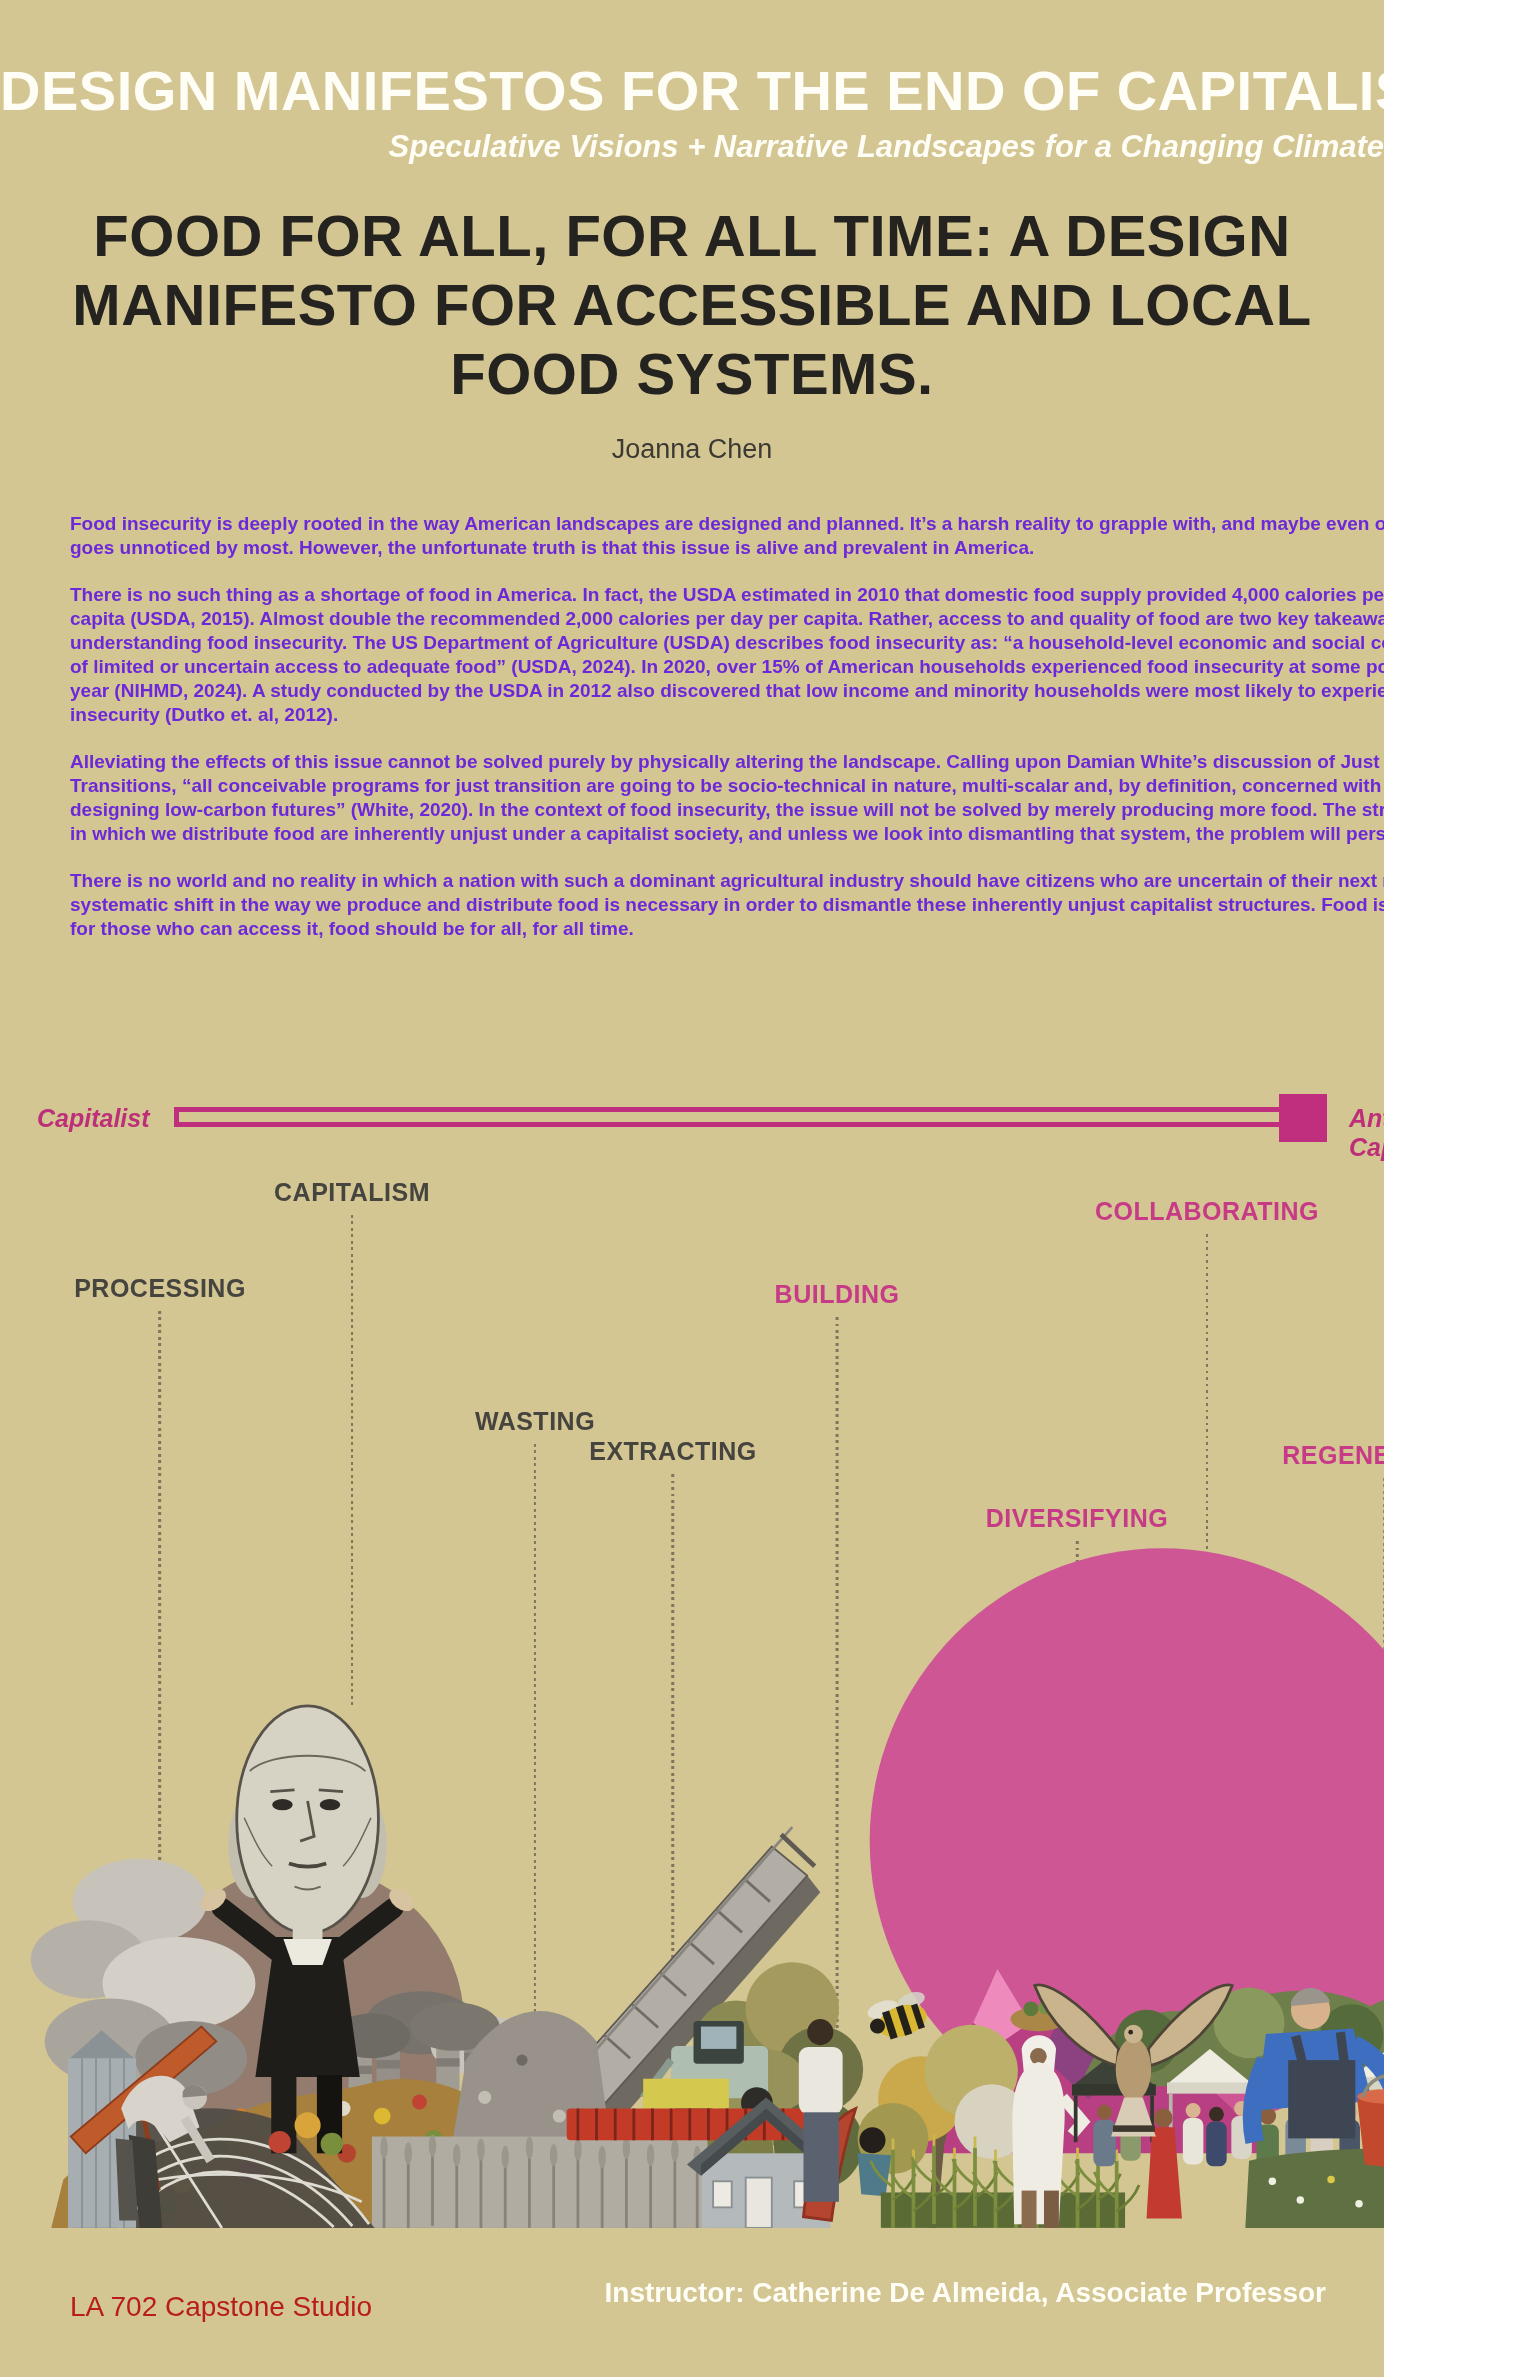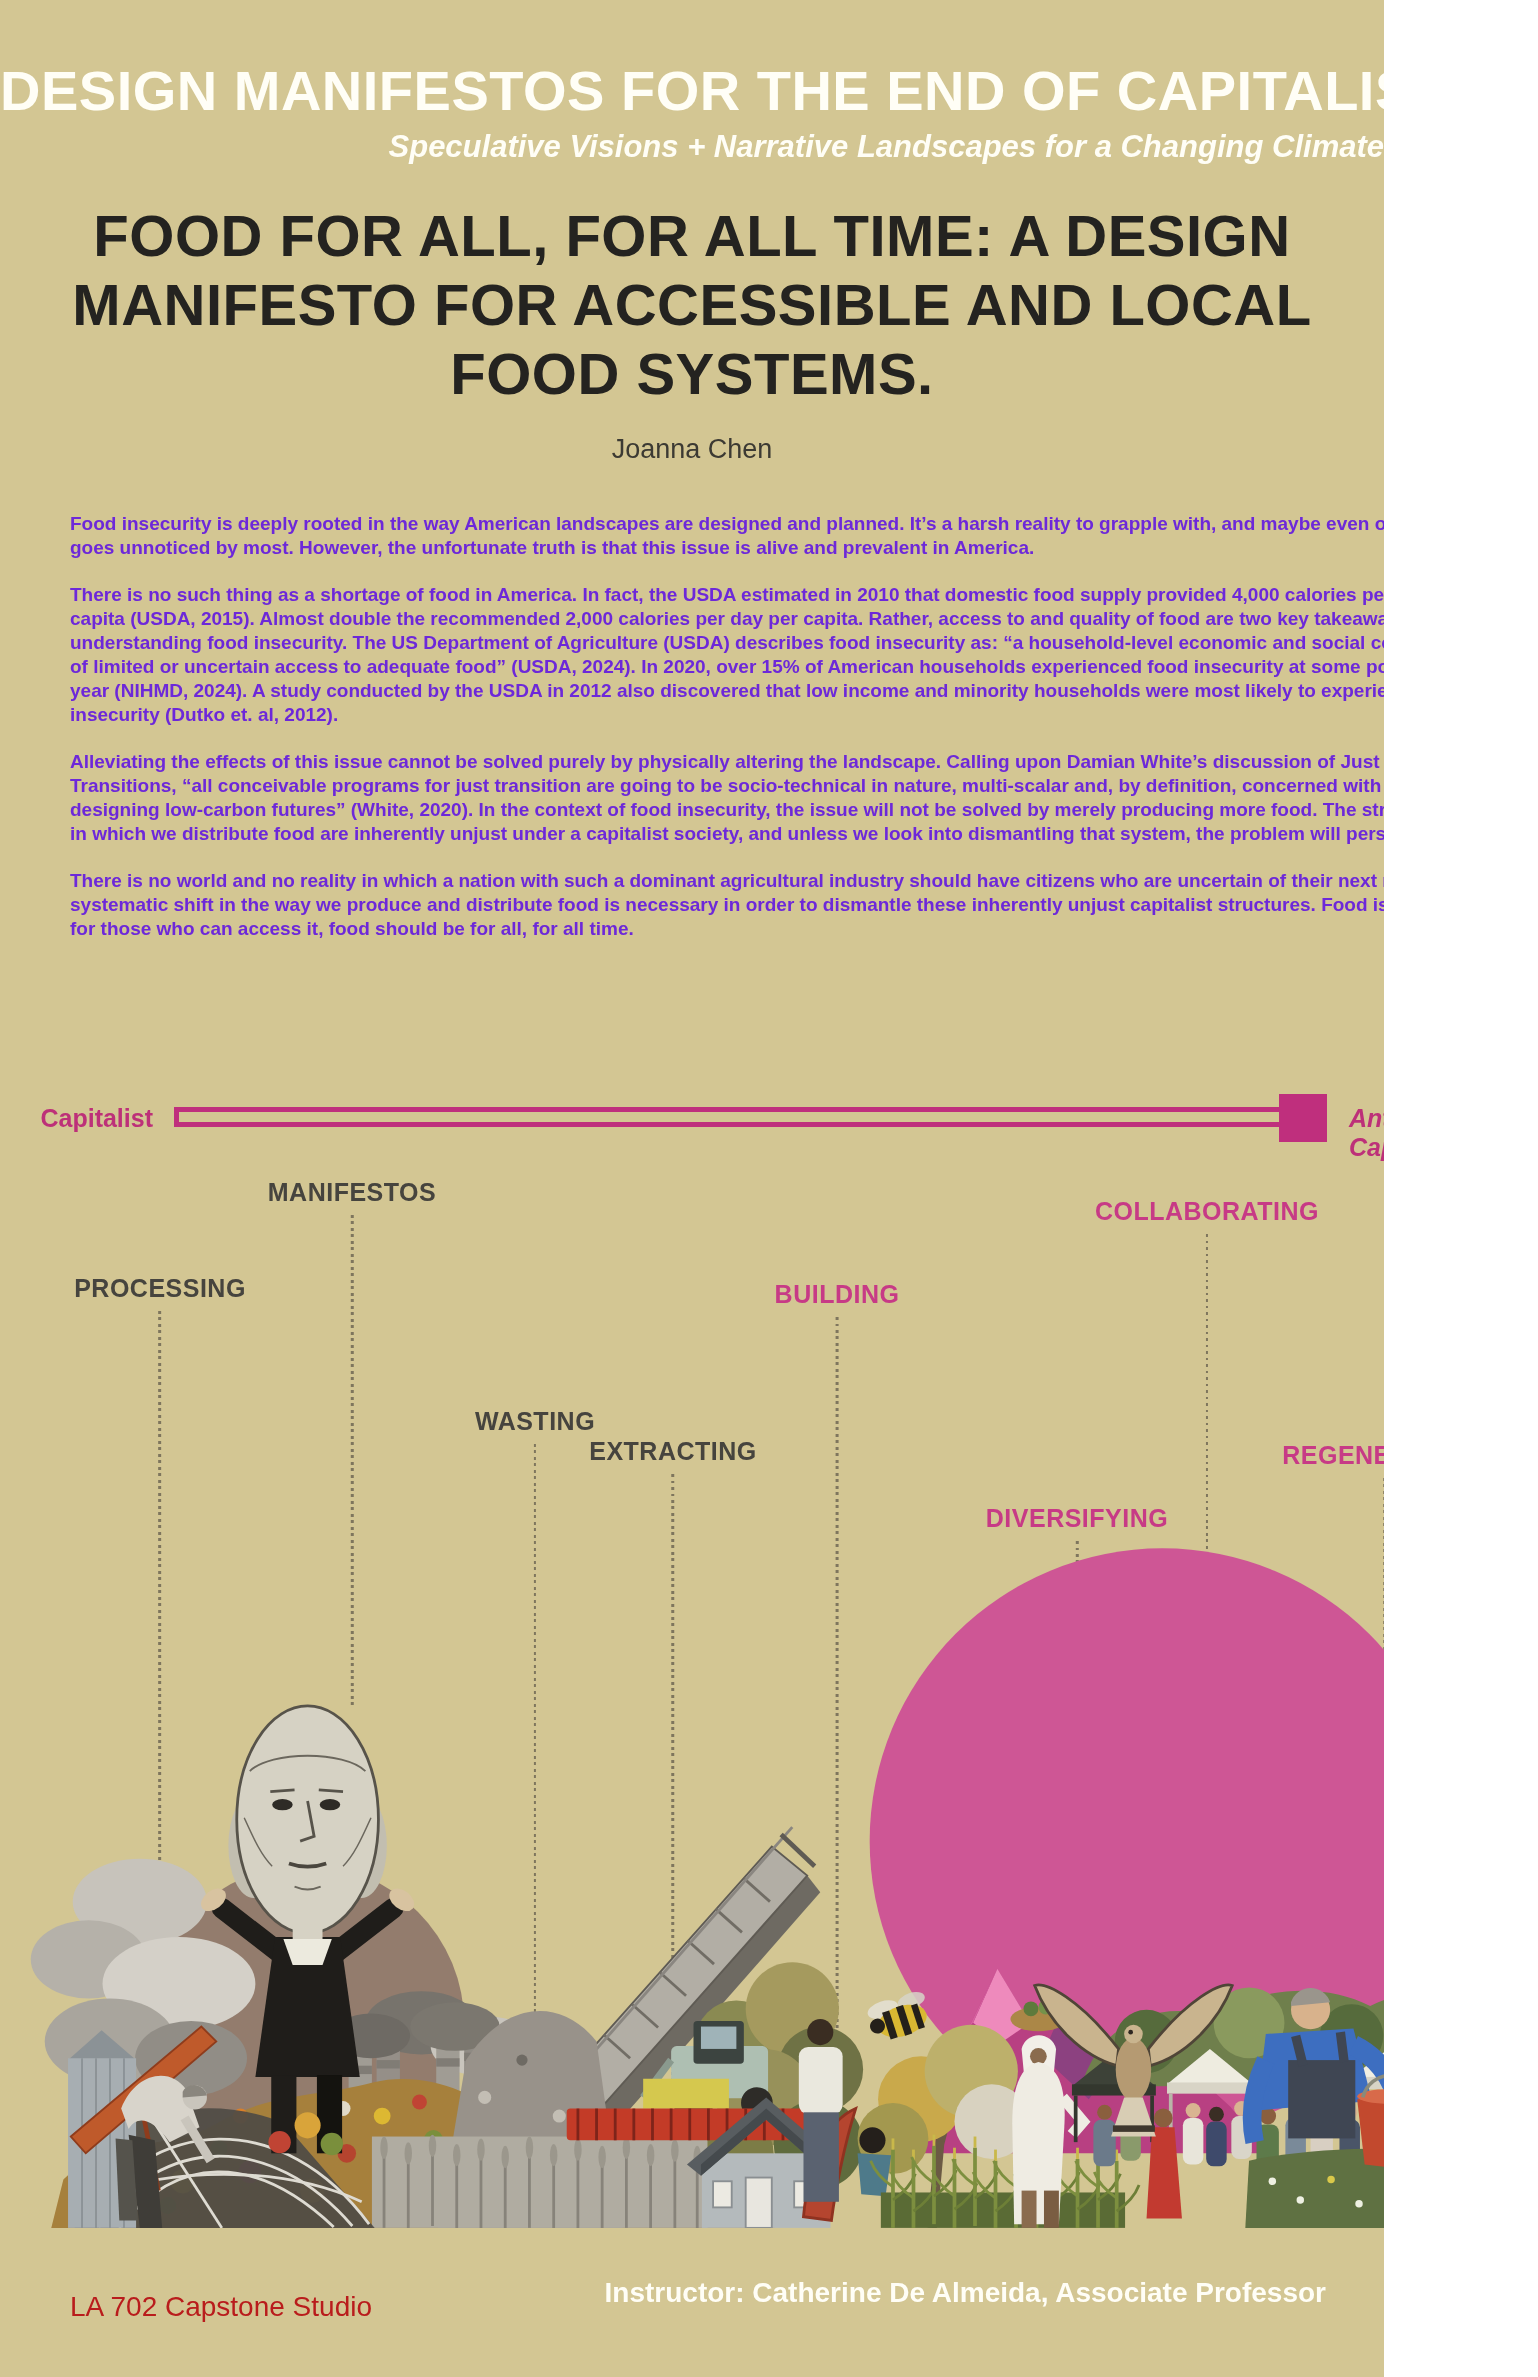--- a/index.html
+++ b/index.html
@@ -29,22 +29,22 @@
     text-align:center; color:#3c3a33; font-size:27px;
   }
   
   .manifesto{
     position:absolute; top:512px; left:70px; width:1406px;
     color:#6d28d9; font-weight:bold; font-size:19px; line-height:24px;
   }
   .manifesto p{margin:0 0 23px 0;}
   
   .spectrum-left{
-    position:absolute; left:37px; top:1104px; width:116px; text-align:right;
-    color:#bd3079; font-weight:bold; font-size:25px;
+    position:absolute; left:37px; top:1104px; width:116px; text-align:left;
+    color:#bd3079; font-style:italic; font-weight:bold; font-size:25px;
   }
   .spectrum-right{
     position:absolute; left:1349px; top:1104px;
     color:#bd3079; font-style:italic; font-weight:bold; font-size:25px;
   }
   .spectrum-bar{
     position:absolute; left:174px; top:1107px; width:1131px; height:19.6px;
     border:5.6px solid #bf2f7d; box-sizing:border-box; background:transparent;
   }
   .spectrum-handle{
@@ -105,21 +105,21 @@
   <div class="spectrum-left">Capitalist</div>
   <div class="spectrum-bar"></div>
   <div class="spectrum-handle"></div>
   <div class="spectrum-right">Anti-Capitalist</div>
 
   <div class="cat dark cat1">
     <span class="lbl">PROCESSING</span>
     <div class="line"></div>
   </div>
   <div class="cat dark cat2">
-    <span class="lbl">MANIFESTOS</span>
+    <span class="lbl">CAPITALISM</span>
     <div class="line"></div>
   </div>
   <div class="cat dark cat3">
     <span class="lbl">WASTING</span>
     <div class="line"></div>
   </div>
   <div class="cat dark cat4">
     <span class="lbl">EXTRACTING</span>
     <div class="line"></div>
   </div>

